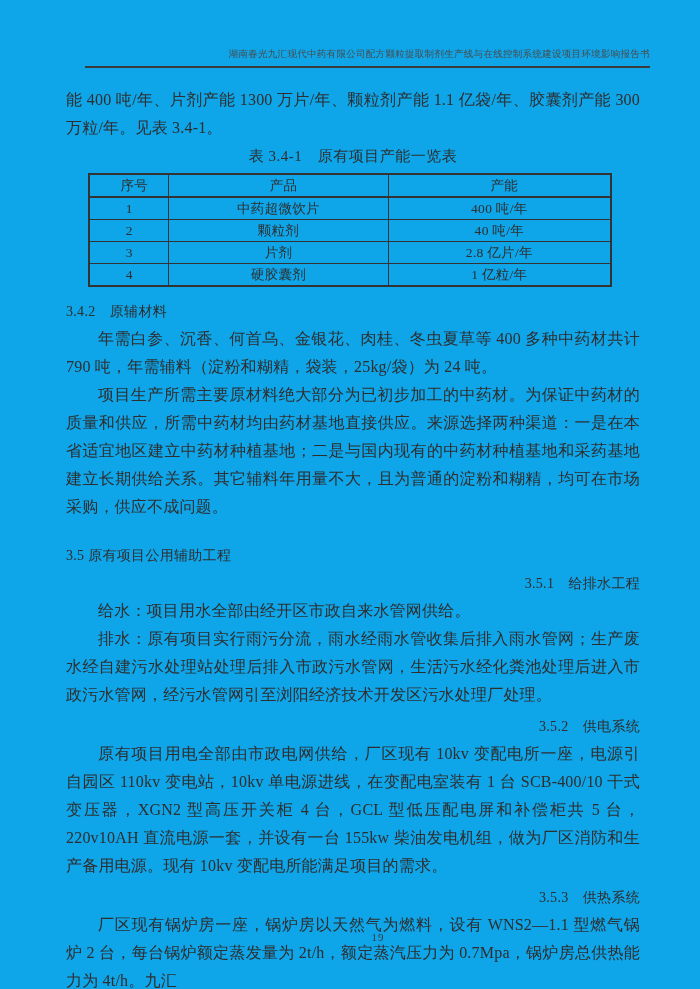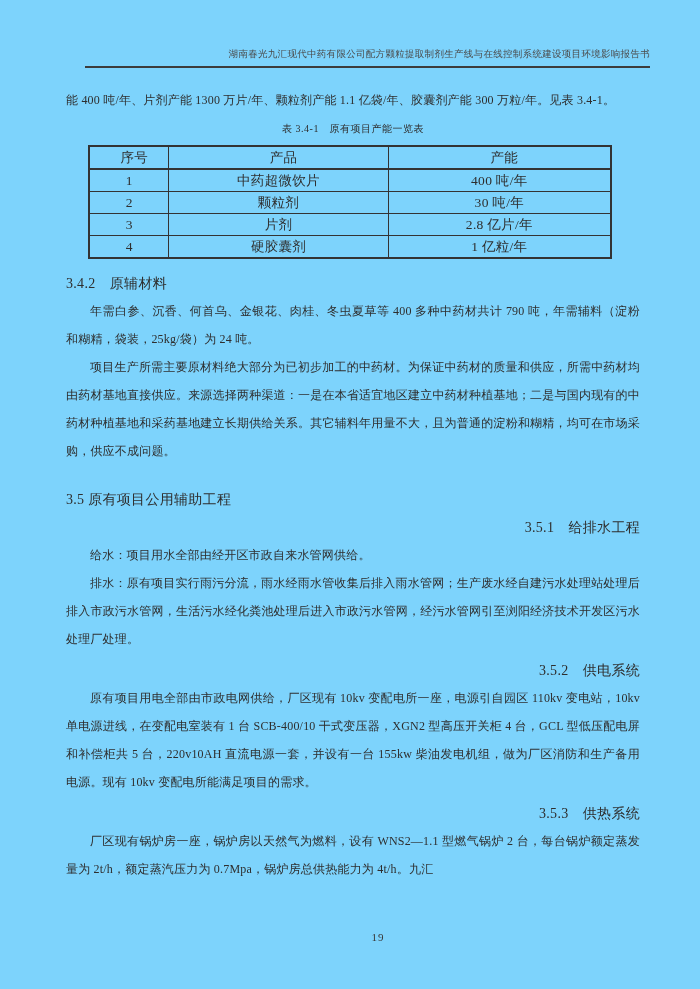--- a/index.html
+++ b/index.html
@@ -5,21 +5,21 @@
   html, body {
     margin: 0;
     padding: 0;
     background: #e8e8e8;
   }
   .page {
     position: relative;
     width: 700px;
     height: 989px;
     margin: 0 auto;
-    background: #7dd3fc;
+    background: #0ea5e9;
     font-family: "Liberation Serif", "DejaVu Serif", serif;
     color: #2e2e2e;
     overflow: hidden;
     box-sizing: border-box;
   }
   
   .doc-header {
     position: absolute;
     top: 0;
     left: 85px;
@@ -41,30 +41,30 @@
   }
   
   .content {
     position: absolute;
     top: 70px;
     left: 66px;
     right: 60px;
   }
   .para {
     margin: 0;
-    font-size: 12px;
+    font-size: 16px;
     line-height: 28px;
     text-align: justify;
     letter-spacing: 0.2px;
   }
   .para.indent { text-indent: 2em; }
   .para.first { margin-top: 16px; }
   .caption {
     margin: 4px 0 0 0;
-    font-size: 10px;
+    font-size: 15px;
     line-height: 21px;
     text-align: center;
     letter-spacing: 0.5px;
   }
   .section-heading {
     margin: 0;
     font-size: 14px;
     font-weight: normal;
     line-height: 21px;
     letter-spacing: 0.3px;
@@ -145,21 +145,21 @@
       </thead>
       <tbody>
         <tr>
           <td>1</td>
           <td>中药超微饮片</td>
           <td>400 吨/年</td>
         </tr>
         <tr>
           <td>2</td>
           <td>颗粒剂</td>
-          <td>30 吨/年</td>
+          <td>40 吨/年</td>
         </tr>
         <tr>
           <td>3</td>
           <td>片剂</td>
           <td>2.8 亿片/年</td>
         </tr>
         <tr>
           <td>4</td>
           <td>硬胶囊剂</td>
           <td>1 亿粒/年</td>

